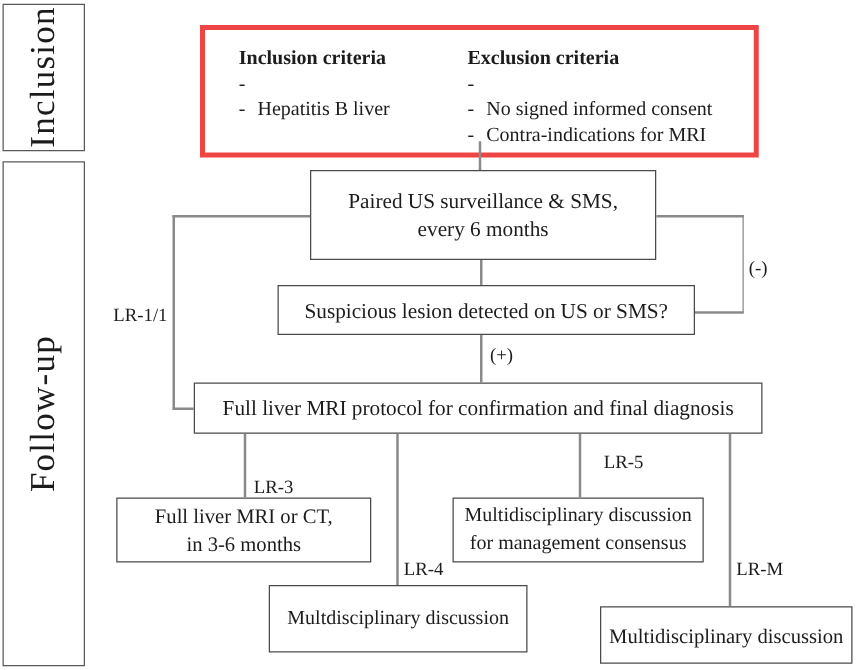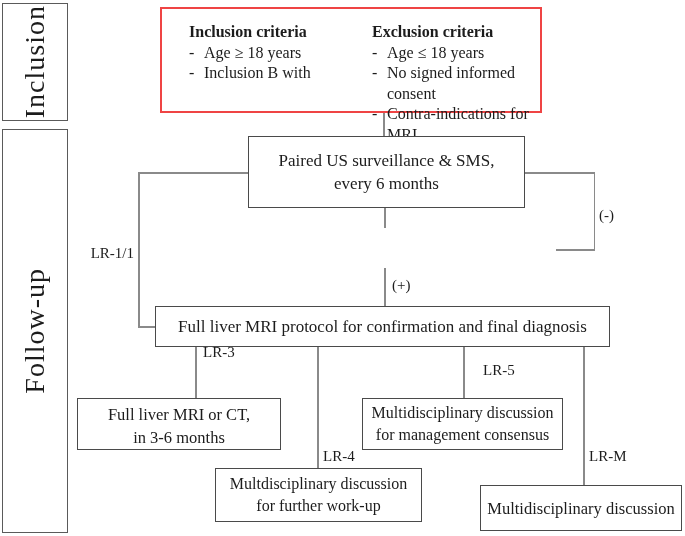--- a/index.html
+++ b/index.html
@@ -13,51 +13,51 @@
   body{font-family:"Liberation Serif","DejaVu Serif",serif;color:var(--c-text);}
   #figure{position:relative;width:685px;height:536px;background:var(--c-bg);overflow:hidden;}
 
   
   .side-box{position:absolute;border:1.8px solid #5a5a5a;background:var(--c-bg);
     display:flex;align-items:center;justify-content:center;}
   .vtext{writing-mode:vertical-rl;transform:rotate(180deg);font-size:28px;
     letter-spacing:1px;color:var(--c-text);white-space:nowrap;}
 
   
-  #criteria-box{position:absolute;left:160px;top:7px;width:382px;height:106px;
-    border:2px solid #ef4444;background:var(--c-bg);}
+  #criteria-box{position:absolute;left:160px;top:20px;width:447px;height:106px;
+    border:4px solid #ef4444;background:var(--c-bg);}
   .crit-col{position:absolute;top:13px;font-size:16px;line-height:20.5px;}
   #crit-inclusion{left:27px;}
   #crit-exclusion{left:210px;}
   .crit-title{font-weight:bold;}
   .crit-item{display:flex;}
   .crit-item .bullet{display:inline-block;width:15px;flex:0 0 15px;}
 
   
   .fbox{position:absolute;border:1.8px solid var(--c-border);background:var(--c-bg);
     display:flex;flex-direction:column;align-items:center;justify-content:center;
     text-align:center;font-size:17px;line-height:23px;z-index:2;}
 
   #box-surveillance{left:248px;top:136px;width:277px;height:72px;}
   #box-suspicious{left:222px;top:228px;width:334px;height:40px;}
   #box-protocol{left:155px;top:306px;width:455px;height:41px;text-align:right;}
-  #box-mrict{left:77px;top:398px;width:204px;height:52px;font-size:16.5px;justify-content:flex-end;}
+  #box-mrict{left:93px;top:398px;width:204px;height:52px;font-size:16.5px;}
   #box-mgmt{left:362px;top:398px;width:201px;height:52px;font-size:16px;line-height:22px;}
   #box-workup{left:215px;top:468px;width:207px;height:54px;font-size:16px;line-height:22px;}
   #box-discussion{left:480px;top:485px;width:202px;height:46px;font-size:16.5px;}
 
   
   .line{position:absolute;background:var(--c-line);z-index:1;}
 
   
   .blabel{position:absolute;font-size:15px;color:var(--c-text);white-space:nowrap;z-index:3;}
   #lbl-lr12{left:86px;top:245px;width:48px;text-align:right;}
   #lbl-neg{left:599px;top:207px;}
   #lbl-pos{left:392px;top:277px;}
-  #lbl-lr3{left:203px;top:344px;}
+  #lbl-lr3{left:203px;top:382px;}
   #lbl-lr5{left:483px;top:362px;}
   #lbl-lr4{left:323px;top:448px;}
   #lbl-lrm{left:589px;top:448px;}
 </style>
 </head>
 <body>
 
 <div id="figure">
 
   <div class="side-box" id="side-inclusion" style="left:2px;top:3px;width:66px;height:118px;">
@@ -65,32 +65,30 @@
   </div>
   <div class="side-box" id="side-followup" style="left:2px;top:129px;width:66px;height:404px;">
     <span class="vtext">Follow-up</span>
   </div>
 
   <div id="criteria-box">
     <div class="crit-col" id="crit-inclusion">
       <div class="crit-title">Inclusion criteria</div>
       <div class="crit-item">
         <span class="bullet">-</span>
-        <span>Age ≥ 18 years</span>
       </div>
       <div class="crit-item">
         <span class="bullet">-</span>
-        <span>Inclusion B with</span>
+        <span>Hepatitis B liver</span>
       </div>
     </div>
     <div class="crit-col" id="crit-exclusion">
       <div class="crit-title">Exclusion criteria</div>
       <div class="crit-item">
         <span class="bullet">-</span>
-        <span>Age ≤ 18 years</span>
       </div>
       <div class="crit-item">
         <span class="bullet">-</span>
         <span>No signed informed consent</span>
       </div>
       <div class="crit-item">
         <span class="bullet">-</span>
         <span>Contra-indications for MRI</span>
       </div>
     </div>
@@ -111,38 +109,40 @@
   <div class="line" style="left:195px;top:347px;width:1.5px;height:51px;"></div>
   <div class="line" style="left:317px;top:347px;width:1.5px;height:137px;"></div>
   <div class="line" style="left:463px;top:347px;width:1.5px;height:51px;"></div>
   <div class="line" style="left:583px;top:347px;width:1.5px;height:138px;"></div>
 
   <div class="fbox" id="box-surveillance">
     <div>Paired US surveillance &amp; SMS,</div>
     <div>every 6 months</div>
   </div>
 
+  <div class="fbox" id="box-suspicious">
+    <div>Suspicious lesion detected on US or SMS?</div>
+  </div>
 
   <div class="fbox" id="box-protocol">
     <div>Full liver MRI protocol for confirmation and final diagnosis</div>
   </div>
 
   <div class="fbox" id="box-mrict">
     <div>Full liver MRI or CT,</div>
     <div>in 3-6 months</div>
   </div>
 
   <div class="fbox" id="box-mgmt">
     <div>Multidisciplinary discussion</div>
     <div>for management consensus</div>
   </div>
 
   <div class="fbox" id="box-workup">
     <div>Multdisciplinary discussion</div>
-    <div>for further work-up</div>
   </div>
 
   <div class="fbox" id="box-discussion">
     <div>Multidisciplinary discussion</div>
   </div>
 
   <div class="blabel" id="lbl-lr12">LR-1/1</div>
   <div class="blabel" id="lbl-neg">(-)</div>
   <div class="blabel" id="lbl-pos">(+)</div>
   <div class="blabel" id="lbl-lr3">LR-3</div>

